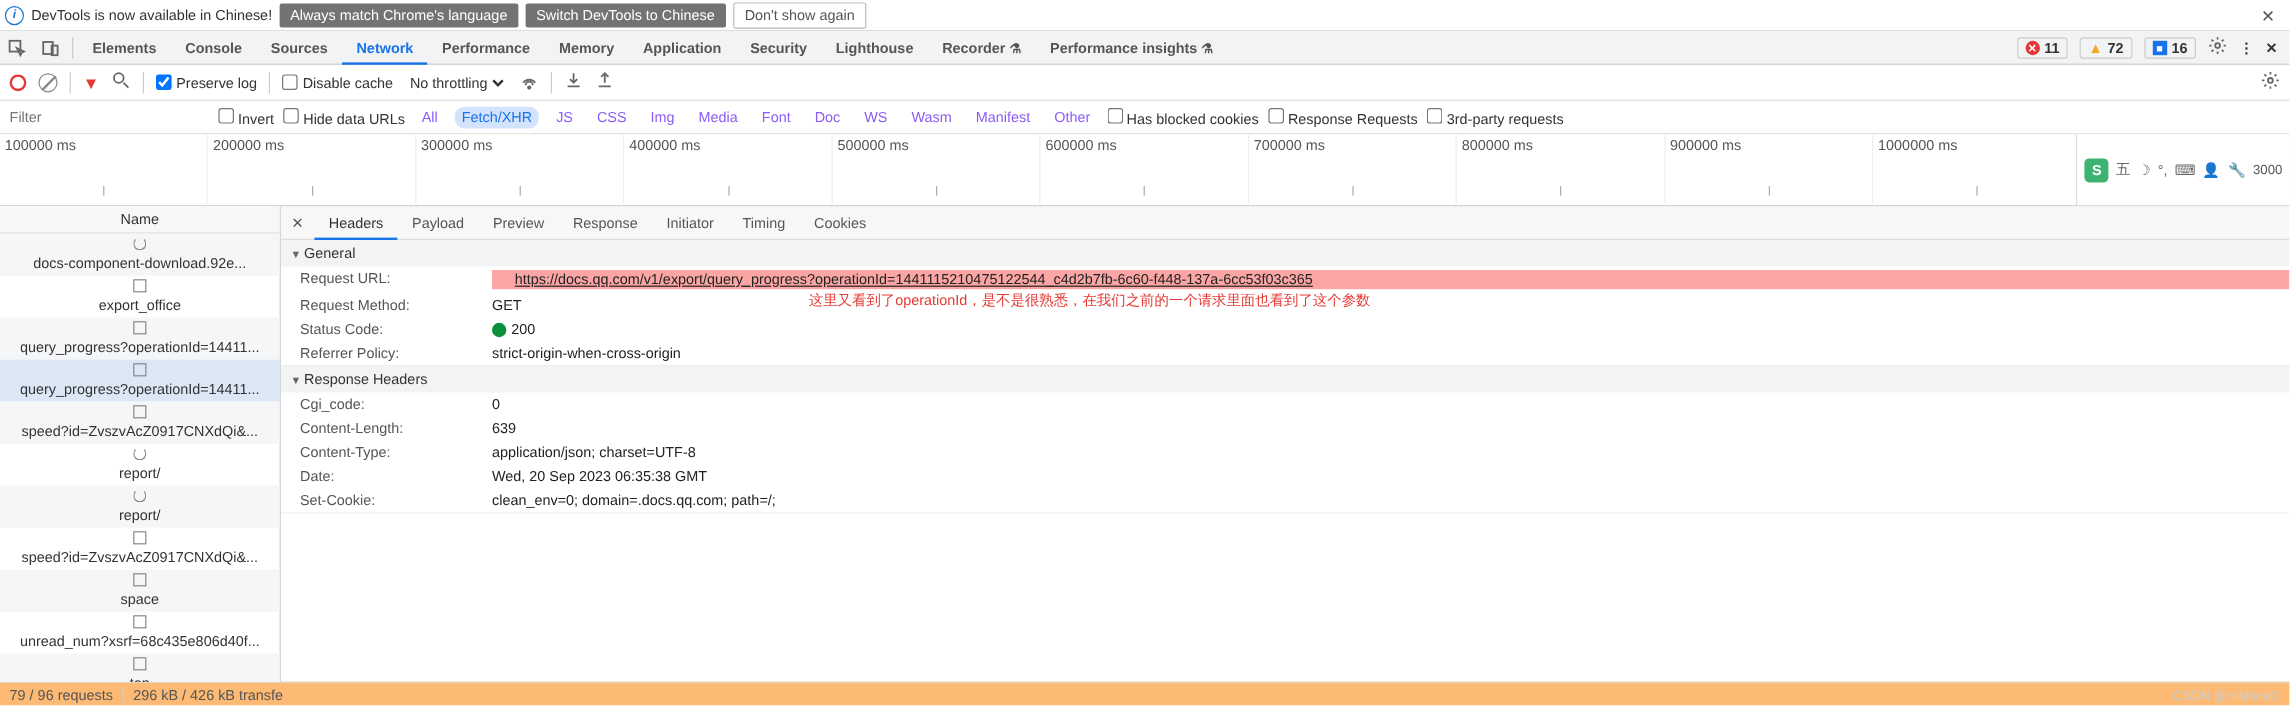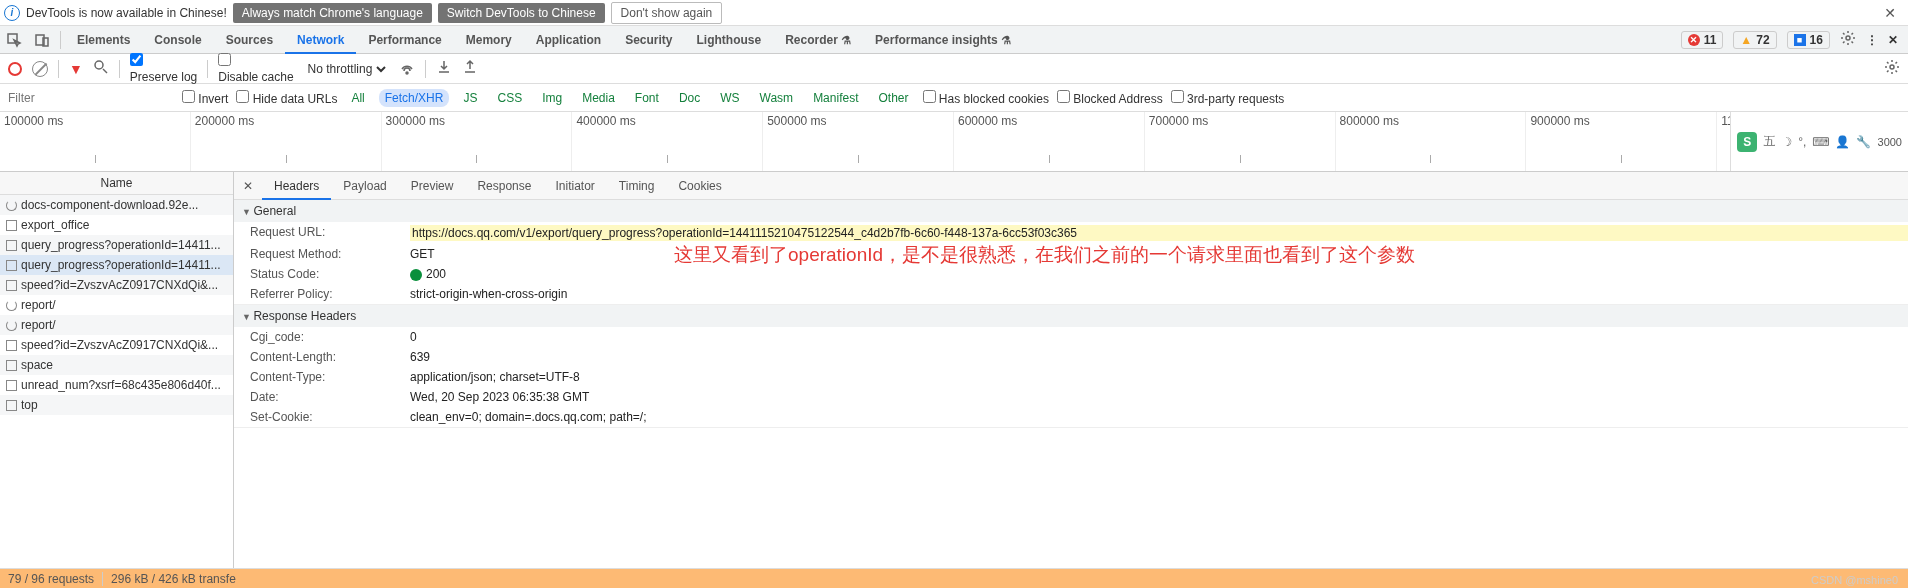--- a/index.html
+++ b/index.html
@@ -25,63 +25,63 @@
 .badge.msg .sq { width: 12px; height: 12px; background: #1a73e8; color: #fff; font-size: 9px; line-height: 12px; text-align: center; }
 
 
 .toolbar { display: flex; align-items: center; height: 30px; border-bottom: 1px solid #ddd; padding: 0 8px; gap: 10px; }
 .toolbar .red-dot { width: 14px; height: 14px; border: 2px solid #e53935; border-radius: 50%; cursor: pointer; }
 .toolbar .nosym { width: 16px; height: 16px; border: 1.5px solid #888; border-radius: 50%; position: relative; cursor: pointer; }
 .toolbar .nosym::after { content: ""; position: absolute; width: 1.5px; height: 16px; background: #888; left: 7px; top: -1px; transform: rotate(45deg); }
 .toolbar .vsep { width: 1px; height: 18px; background: #ccc; }
 .toolbar .funnel { color: #e53935; font-size: 14px; cursor: pointer; }
 .toolbar .search-ic { color: #666; cursor: pointer; }
-.toolbar label { display: flex; align-items: flex-start; gap: 4px; color: #333; flex-direction: column; }
+.toolbar label { display: flex; align-items: center; gap: 4px; color: #333; }
 .toolbar select { border: none; background: transparent; color: #333; font-size: 12px; cursor: pointer; }
 .toolbar .gear { margin-left: auto; cursor: pointer; color: #666; }
 
 
 .filterrow { display: flex; align-items: center; height: 28px; border-bottom: 1px solid #ddd; padding: 0 4px; gap: 8px; }
 .filterrow input.filter { border: none; padding: 0 4px; width: 170px; color: #888; outline: none; }
-.filterrow .chip { padding: 2px 6px; color: #15803d; cursor: pointer; border-radius: 2px; }
+.filterrow .chip { padding: 2px 6px; color: #8b5cf6; cursor: pointer; border-radius: 2px; }
 .filterrow .chip.active { background: #d4e3fc; color: #1a73e8; border-radius: 8px; }
 
 
 .waterfall { height: 60px; border-bottom: 1px solid #ccc; position: relative; display: flex; background: #fff; }
 .waterfall .tick { flex: 1; border-right: 1px solid #eee; font-size: 11px; color: #555; padding: 2px 4px; position: relative; }
 .waterfall .tick .mark { position: absolute; bottom: 8px; left: 50%; width: 1px; height: 8px; background: #aaa; }
 .right-toolbox { position: absolute; right: 0; top: 0; display: flex; align-items: center; gap: 6px; background: #fff; padding: 4px 6px; font-size: 14px; color: #666; border-left: 1px solid #ddd; height: 100%; }
 .right-toolbox .sogou { width: 20px; height: 20px; background: #3cb371; border-radius: 4px; color: #fff; text-align: center; line-height: 20px; font-weight: bold; }
 
 
 .main { display: flex; height: calc(588px - 26px - 28px - 30px - 28px - 60px - 20px); }
 .reqlist { width: 234px; border-right: 1px solid #ccc; overflow-y: auto; }
 .reqlist .hdr { padding: 4px 6px; border-bottom: 1px solid #ddd; color: #333; background: #f7f7f7; text-align: center; }
-.reqlist .row { display: flex; align-items: center; gap: 4px; padding: 3px 6px; white-space: nowrap; overflow: hidden; text-overflow: ellipsis; cursor: pointer; }
+.reqlist .row { display: flex; align-items: center; gap: 4px; padding: 3px 6px; white-space: nowrap; overflow: hidden; text-overflow: ellipsis; cursor: pointer; flex-direction: column; }
 .reqlist .row:nth-child(odd) { background: #f5f6f7; }
 .reqlist .row.sel { background: #dbe7f5; }
 .reqlist .row .cb { width: 11px; height: 11px; border: 1px solid #888; flex-shrink: 0; }
 .reqlist .row .spin { width: 11px; height: 11px; border: 1.5px solid #888; border-top-color: transparent; border-radius: 50%; flex-shrink: 0; }
 .reqlist .row .txt { overflow: hidden; text-overflow: ellipsis; }
 
 
 .details { flex: 1; overflow-y: auto; }
 .dtabs { display: flex; align-items: center; border-bottom: 1px solid #ddd; height: 28px; background: #f7f7f7; }
 .dtabs .x { width: 28px; text-align: center; cursor: pointer; color: #555; }
 .dtabs .t { padding: 0 12px; color: #555; height: 28px; line-height: 28px; cursor: pointer; }
 .dtabs .t.active { color: #333; border-bottom: 2px solid #1a73e8; font-weight: 500; }
 .section { border-bottom: 1px solid #eee; }
 .section .shdr { background: #f1f3f4; padding: 4px 8px; color: #333; cursor: pointer; }
 .section .shdr::before { content: "▼ "; font-size: 9px; color: #666; }
 .kv { display: flex; padding: 3px 0 3px 16px; }
 .kv .k { width: 160px; color: #555; }
 .kv .v { color: #222; flex: 1; }
-.kv .v.url { background: #fef9c3; padding: 1px 2px; display: inline-block; }
+.kv .v.url { background: #fca5a5; padding: 1px 19px; display: inline-block; text-decoration: underline; }
 .kv .status-dot { width: 12px; height: 12px; border-radius: 50%; background: #0a8f3c; display: inline-block; margin-right: 4px; vertical-align: middle; }
-.annot { color: #e53935; font-size: 19px; position: absolute; }
+.annot { color: #e53935; font-size: 12px; position: absolute; }
 
 
 .status { position: absolute; bottom: 0; left: 0; right: 0; height: 20px; border-top: 1px solid #ddd; display: flex; align-items: center; padding: 0 8px; color: #555; font-size: 11px; gap: 4px; background: #fdba74; }
 .status .sep2 { width: 1px; height: 14px; background: #ccc; margin: 0 4px; }
 .watermark { position: absolute; bottom: 2px; right: 10px; color: #ccc; font-size: 11px; }
 
 .flask { font-size: 11px; }
 svg.ic16 { width: 16px; height: 16px; stroke: #666; fill: none; stroke-width: 1.5; }
 </style>
 </head>
@@ -190,34 +190,35 @@
   <span class="chip">CSS</span>
   <span class="chip">Img</span>
   <span class="chip">Media</span>
   <span class="chip">Font</span>
   <span class="chip">Doc</span>
   <span class="chip">WS</span>
   <span class="chip">Wasm</span>
   <span class="chip">Manifest</span>
   <span class="chip">Other</span>
   <label><input type="checkbox" style=""> <span>Has blocked cookies</span></label>
-  <label><input type="checkbox" style=""> <span>Blocked Address</span></label>
+  <label><input type="checkbox" style=""> <span>Response Requests</span></label>
   <label><input type="checkbox" style=""> <span>3rd-party requests</span></label>
 </div>
 
 <div class="waterfall">
   <div class="tick"><span>100000 ms</span><span class="mark"></span></div>
   <div class="tick"><span>200000 ms</span><span class="mark"></span></div>
   <div class="tick"><span>300000 ms</span><span class="mark"></span></div>
   <div class="tick"><span>400000 ms</span><span class="mark"></span></div>
   <div class="tick"><span>500000 ms</span><span class="mark"></span></div>
   <div class="tick"><span>600000 ms</span><span class="mark"></span></div>
   <div class="tick"><span>700000 ms</span><span class="mark"></span></div>
   <div class="tick"><span>800000 ms</span><span class="mark"></span></div>
   <div class="tick"><span>900000 ms</span><span class="mark"></span></div>
+  <div class="tick"><span>1000000 ms</span><span class="mark"></span></div>
   <div class="tick"><span>1100000 ms</span><span class="mark"></span></div>
   <div class="right-toolbox">
     <span class="sogou">S</span>
     <span>五</span>
     <span>☽</span>
     <span>°,</span>
     <span>⌨</span>
     <span>👤</span>
     <span>🔧</span>
     <span style="font-size:11px;color:#555">3000</span>

